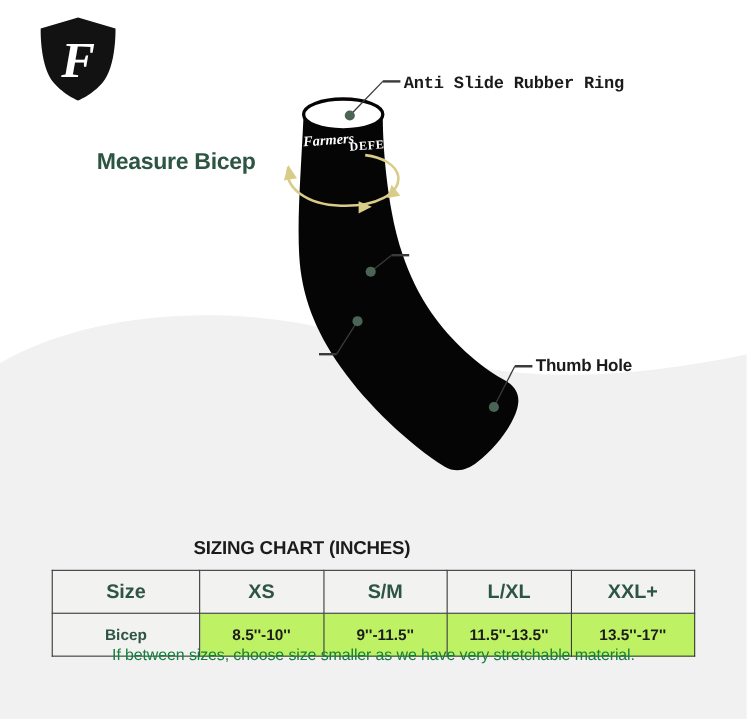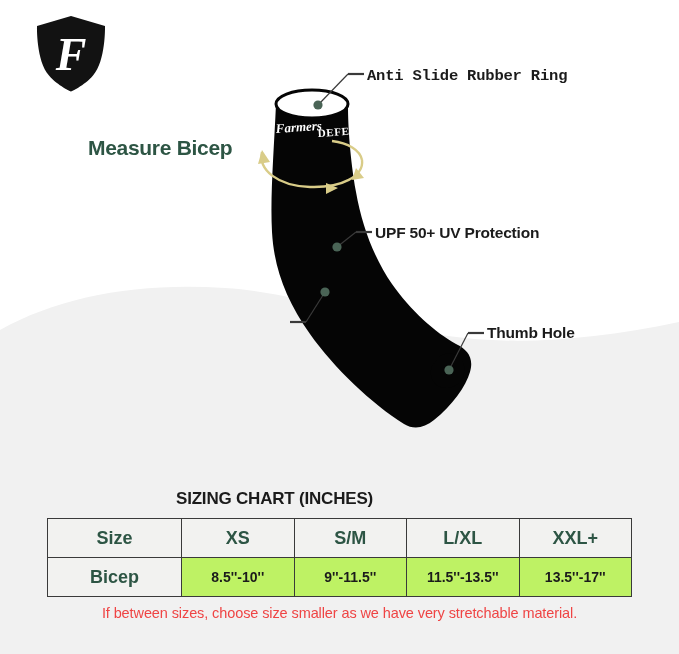--- a/index.html
+++ b/index.html
@@ -111,33 +111,33 @@
   .size-table tr.data-row td {
     height: 38px;
     background: #bef264;
     color: #1b1b1b;
     font-weight: bold;
     font-size: 14px;
   }
   .size-table tr.data-row td.rowlabel {
     background: #f2f2f0;
     color: #2d5544;
-    font-size: 18px;
+    font-size: 14px;
   }
   .size-table td.col-first { width: 133px; }
 
   .footnote {
     position: absolute;
     left: 0;
-    top: 605px;
+    top: 588px;
     width: 679px;
     text-align: center;
     font-family: "Liberation Sans", sans-serif;
     font-size: 14.5px;
-    color: #ef4444;
+    color: #15803d;
     letter-spacing: -0.1px;
   }
 </style>
 </head>
 <body>
 
 <div id="page">
 
   <svg class="bg-wave" viewBox="0 0 679 654">
     <path d="M0,330 C60,296 140,282 225,288 C300,293 350,316 420,331
@@ -202,21 +202,20 @@
     </g>
     <g fill="#4a6456">
       <circle cx="318" cy="105" r="4.6"></circle>
       <circle cx="337" cy="247" r="4.6"></circle>
       <circle cx="325" cy="292" r="4.6"></circle>
       <circle cx="449" cy="370" r="4.6"></circle>
     </g>
   </svg>
 
   <div class="callout callout-rubber">Anti Slide Rubber Ring</div>
-  <div class="callout callout-upf">UPF 50+ UV Protection</div>
   <div class="callout callout-thumb">Thumb Hole</div>
 
   <div class="measure-label">Measure Bicep</div>
 
   <div class="chart-title">SIZING CHART (INCHES)</div>
 
   <table class="size-table">
     <tbody>
       <tr class="head-row">
         <td class="col-first">Size</td>

